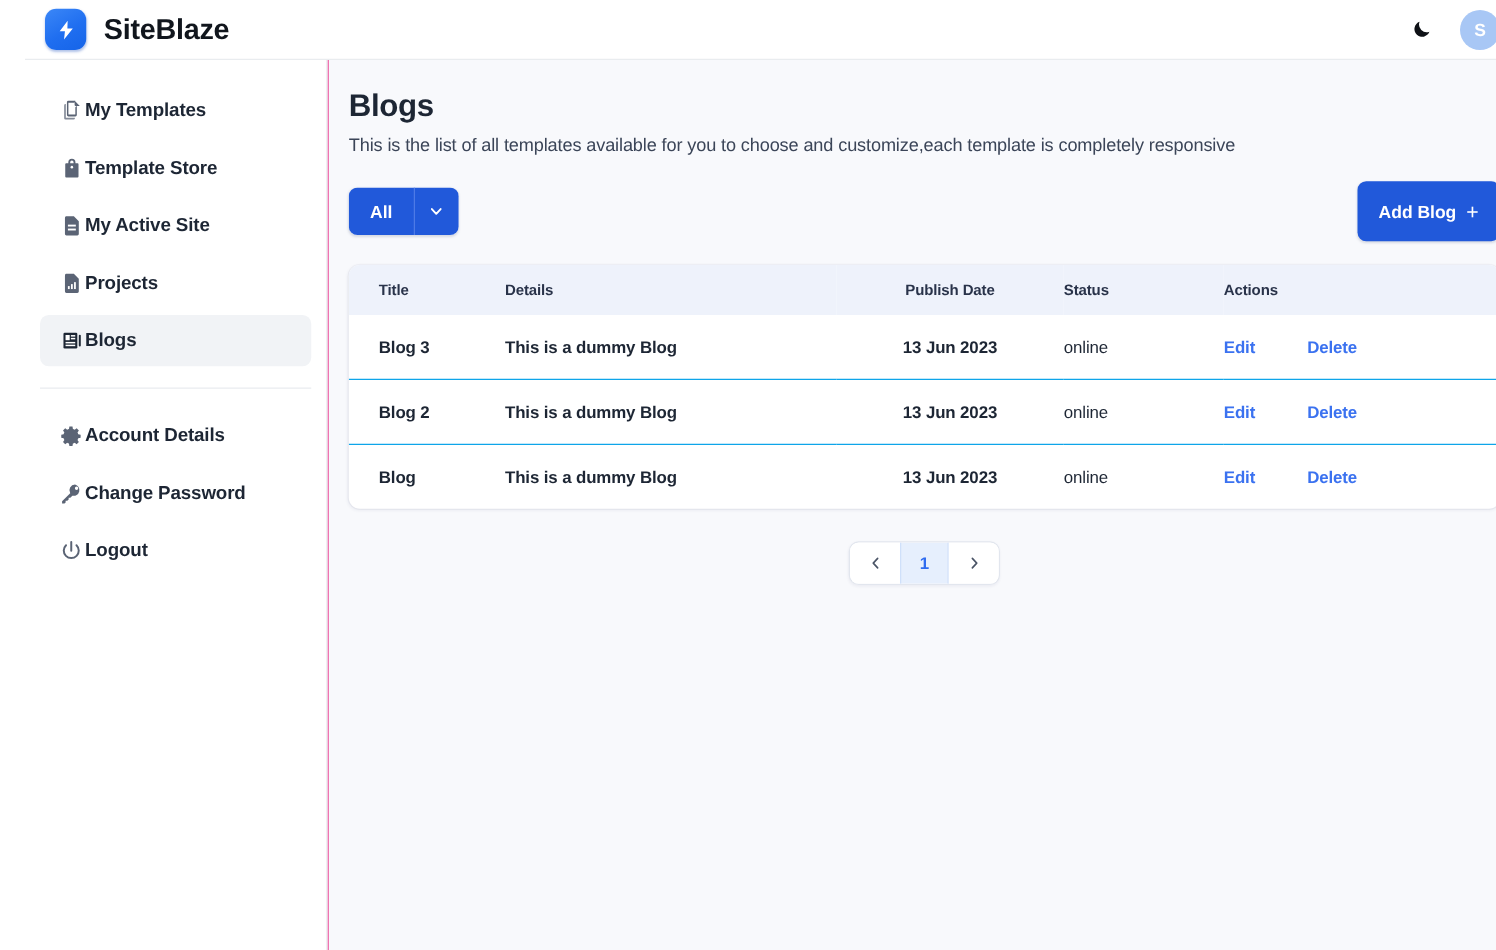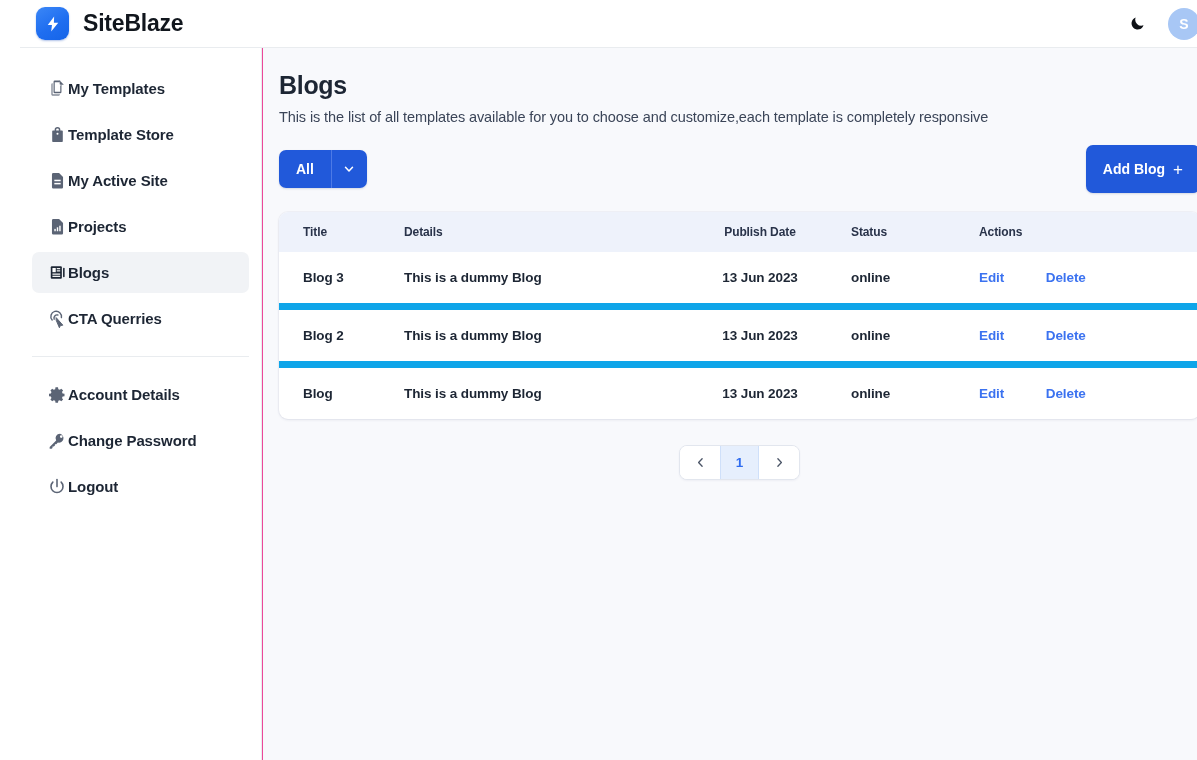--- a/index.html
+++ b/index.html
@@ -211,25 +211,25 @@
     font-weight: 700;
     color: #29334a;
     padding: 13px 0 13px 0;
     letter-spacing: -0.1px;
   }
   tbody td {
     font-size: 13.5px;
     font-weight: 700;
     color: #1d2634;
     padding: 18px 0;
-    border-bottom: 7px solid #0ea5e9;
+    border-bottom: 1px solid #0ea5e9;
     letter-spacing: -0.1px;
   }
   tbody tr:last-child td { border-bottom: none; }
-  td.status-cell { font-weight: 700; color: #1d2634; }
+  td.status-cell { font-weight: 400; color: #1d2634; }
   .col-title   { width: 125px; padding-left: 24px !important; }
   .col-details { width: 265px; }
   .col-date    { width: 182px; text-align: center; }
   .col-status  { width: 128px; }
   .col-actions { width: auto; }
   .act-link {
     color: #3b72f0;
     font-size: 13.5px;
     font-weight: 700;
     cursor: pointer;
@@ -352,30 +352,20 @@
           <rect x="5.6" y="6.3" width="4.2" height="5.3" fill="#ffffff"></rect>
           <rect x="11" y="6.4" width="4.4" height="1.5" fill="#ffffff"></rect>
           <rect x="11" y="9.2" width="4.4" height="1.5" fill="#ffffff"></rect>
           <rect x="5.6" y="13.3" width="9.8" height="1.5" fill="#ffffff"></rect>
           <rect x="5.6" y="16.1" width="9.8" height="1.5" fill="#ffffff"></rect>
         </svg>
       </span>
       <span class="nav-label">Blogs</span>
     </div>
 
-    <div class="nav-item">
-      <span class="nav-ico">
-        <svg width="20" height="20" viewBox="0 0 24 24" fill="none" stroke="currentColor" stroke-width="1.7" stroke-linecap="round" aria-hidden="true">
-          <path d="M6.2 13.3a6.4 6.4 0 1 1 11.1-3"></path>
-          <path d="M8.6 12.2a3.8 3.8 0 0 1 4.4-5"></path>
-          <path d="M11.2 10.6 19 19.4l-3 .5-1.1 2.6-3.7-8.6z" fill="currentColor" stroke-width="1.2"></path>
-        </svg>
-      </span>
-      <span class="nav-label">CTA Querries</span>
-    </div>
 
     <div class="nav-divider"></div>
 
     <div class="nav-item">
       <span class="nav-ico">
         <svg width="20" height="20" viewBox="0 0 24 24" fill="currentColor" aria-hidden="true">
           <path d="M12 8.3a3.7 3.7 0 1 0 0 7.4 3.7 3.7 0 0 0 0-7.4zm0 5.6a1.9 1.9 0 1 1 0-3.8 1.9 1.9 0 0 1 0 3.8z"></path>
           <path d="M21 13.5v-3l-2.3-.4a7 7 0 0 0-.7-1.7l1.3-1.9-2.1-2.1-1.9 1.3a7 7 0 0 0-1.7-.7L13.2 2.7h-3l-.4 2.3a7 7 0 0 0-1.7.7L6.2 4.4 4.1 6.5l1.3 1.9a7 7 0 0 0-.7 1.7l-2.3.4v3l2.3.4a7 7 0 0 0 .7 1.7l-1.3 1.9 2.1 2.1 1.9-1.3c.5.3 1.1.5 1.7.7l.4 2.3h3l.4-2.3c.6-.2 1.2-.4 1.7-.7l1.9 1.3 2.1-2.1-1.3-1.9c.3-.5.5-1.1.7-1.7z"></path>
         </svg>
       </span>

